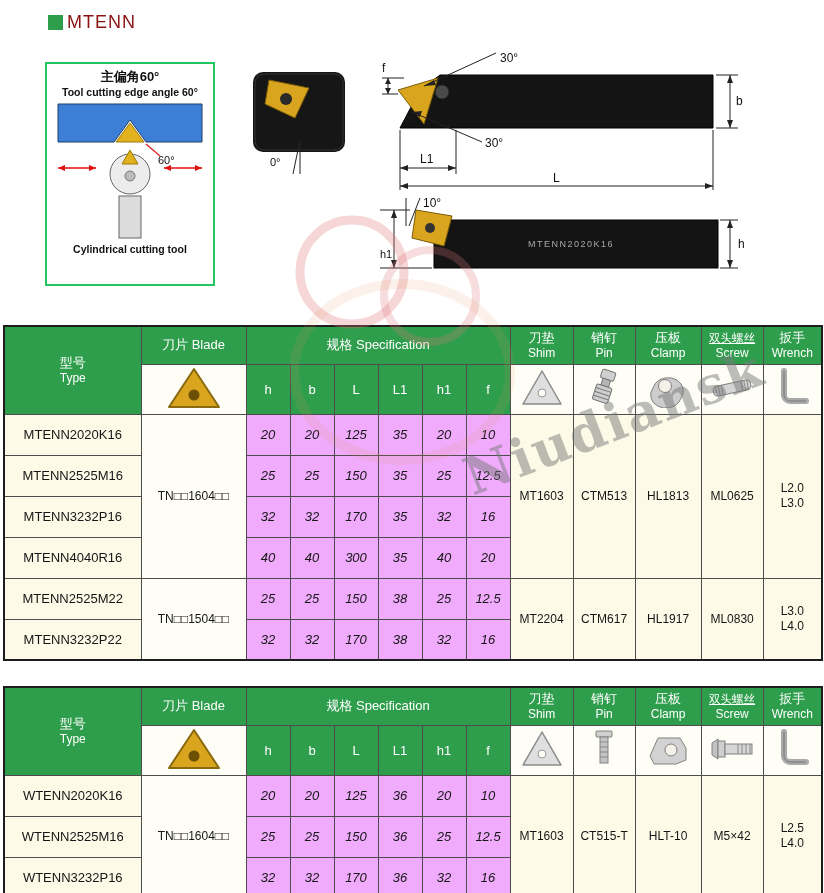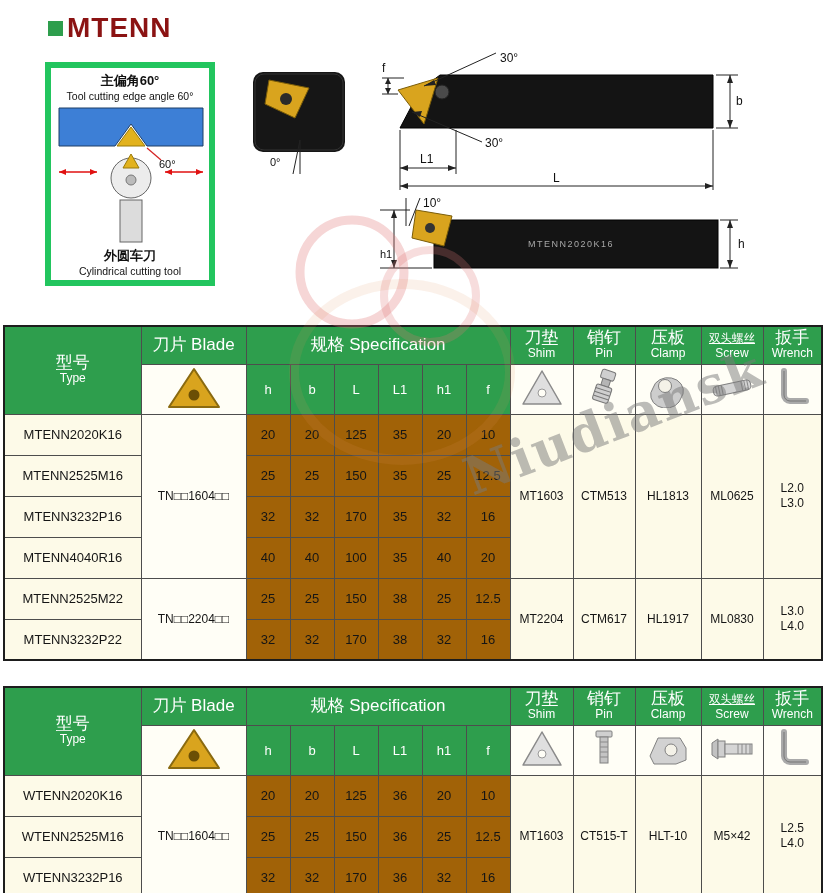--- a/index.html
+++ b/index.html
@@ -2,50 +2,50 @@
 <html><head>
 <meta charset="utf-8">
 <style>
   * { margin:0; padding:0; box-sizing:border-box; }
   html,body { background:#ffffff; font-family:"Liberation Sans", sans-serif; }
   .page { position:relative; width:824px; height:893px; background:#fff; overflow:hidden; }
 
   
   .brand { position:absolute; left:48px; top:12px; display:flex; align-items:center; gap:4px; z-index:5; }
   .brand .sq { width:15px; height:15px; background:#2E9E4D; }
-  .brand .t { font-size:28px; font-weight:bold; color:#8B1313; letter-spacing:1px; }
+  .brand .t { font-size:18px; font-weight:normal; color:#8B1313; letter-spacing:1px; }
 
   
-  .left-box { position:absolute; left:45px; top:62px; width:170px; height:224px; border:6px solid #22c55e;
+  .left-box { position:absolute; left:45px; top:62px; width:170px; height:224px; border:2px solid #22c55e;
               background:#fff; text-align:center; padding-top:4px; z-index:5; }
   .left-box .cn { font-size:13px; font-weight:bold; color:#111; display:block; }
-  .left-box .en { font-size:10.5px; font-weight:normal; color:#111; display:block; }
+  .left-box .en { font-size:10.5px; font-weight:bold; color:#111; display:block; }
   .left-box svg { display:block; margin:2px auto 1px auto; }
 
   
   .photo { position:absolute; left:253px; top:72px; z-index:4; }
   .zero-mark { position:absolute; left:268px; top:140px; z-index:6; }
 
   .side-view { position:absolute; left:378px; top:50px; z-index:4; }
   .top-view  { position:absolute; left:378px; top:196px; z-index:4; }
   svg text { font-family:"Liberation Sans", sans-serif; fill:#111; }
 
   
   .spec-table { position:absolute; left:3px; width:818px; border-collapse:collapse; table-layout:fixed;
                 background:#FDFAE8; border:2px solid #1d1d1d; z-index:10; }
   .t1 { top:325px; } .t2 { top:686px; }
   .spec-table th, .spec-table td { border:1px solid #4d4d4d; text-align:center; vertical-align:middle;
                                    font-size:13px; color:#151515; padding:0; overflow:hidden; }
   th.g { background:#2E9E4D; color:#fff; font-weight:normal; }
-  th.g .cnh { display:block; font-size:17px; line-height:16px; }
+  th.g .cnh { display:block; font-size:13px; line-height:16px; }
   th.g .enh { display:block; font-size:12px; line-height:15px; }
   th.g .cnh.small { font-size:11.5px;text-decoration:underline; }
   tr.hr1 { height:38px; } tr.hr2 { height:50px; }
   tbody tr { height:41px; }
-  td.v { background:#a16207; }
+  td.v { background:#f0abfc;font-style:italic; }
   td.typec { background:#FDFAE8; }
   td.blade-cell, th.icon-cell { background:#FFFEF6; }
   td.part { font-size:12px; }
   td.blade-cell { font-size:12px; }
   td.wrench { font-size:12px; line-height:15px; }
 
   
   .logo-wm { position:absolute; left:0; top:0; z-index:40; pointer-events:none; }
   .text-wm { position:absolute; left:466px; top:448px; font-family:"DejaVu Serif", serif; font-size:52px;
              font-weight:bold; color:rgba(122,122,122,0.5); transform:rotate(-21deg); transform-origin:0 50%;
@@ -73,21 +73,20 @@
       <polygon points="80,50 72,64 88,64" fill="#E2B21E" stroke="#9a7a08"></polygon>
       <circle cx="80" cy="76" r="5" fill="#bbb" stroke="#777"></circle>
       <rect x="69" y="96" width="22" height="42" fill="#dcdcdc" stroke="#666"></rect>
       <line x1="8" y1="68" x2="46" y2="68" stroke="#e01111" stroke-width="1.5"></line>
       <polygon points="8,68 15,65 15,71" fill="#e01111"></polygon>
       <polygon points="46,68 39,65 39,71" fill="#e01111"></polygon>
       <line x1="114" y1="68" x2="152" y2="68" stroke="#e01111" stroke-width="1.5"></line>
       <polygon points="114,68 121,65 121,71" fill="#e01111"></polygon>
       <polygon points="152,68 145,65 145,71" fill="#e01111"></polygon>
     </svg>
-    <span class="cn">外圆车刀</span>
     <span class="en">Cylindrical cutting tool</span>
   </div>
 
   <div class="photo">
     <svg width="92" height="84" viewBox="0 0 92 84">
       <rect x="0" y="0" width="92" height="80" rx="10" fill="#161616"></rect>
       <rect x="2" y="2" width="88" height="76" rx="9" fill="none" stroke="#333"></rect>
       <polygon points="16,8 56,16 42,46 12,32" fill="#D9A41E" stroke="#7a5c08"></polygon>
       <circle cx="33" cy="27" r="6" fill="#2a2a2a"></circle>
     </svg>
@@ -295,28 +294,28 @@
         <td class="v"><span>32</span></td>
         <td class="v"><span>170</span></td>
         <td class="v"><span>35</span></td>
         <td class="v"><span>32</span></td>
         <td class="v"><span>16</span></td>
       </tr>
       <tr>
         <td class="typec"><span>MTENN4040R16</span></td>
         <td class="v"><span>40</span></td>
         <td class="v"><span>40</span></td>
-        <td class="v"><span>100</span></td>
+        <td class="v"><span>300</span></td>
         <td class="v"><span>35</span></td>
         <td class="v"><span>40</span></td>
         <td class="v"><span>20</span></td>
       </tr>
       <tr>
         <td class="typec"><span>MTENN2525M22</span></td>
-        <td class="blade-cell" rowspan="2"><span>TN□□2204□□</span></td>
+        <td class="blade-cell" rowspan="2"><span>TN□□1504□□</span></td>
         <td class="v"><span>25</span></td>
         <td class="v"><span>25</span></td>
         <td class="v"><span>150</span></td>
         <td class="v"><span>38</span></td>
         <td class="v"><span>25</span></td>
         <td class="v"><span>12.5</span></td>
         <td class="part" rowspan="2"><span>MT2204</span></td>
         <td class="part" rowspan="2"><span>CTM617</span></td>
         <td class="part" rowspan="2"><span>HL1917</span></td>
         <td class="part" rowspan="2"><span>ML0830</span></td>

